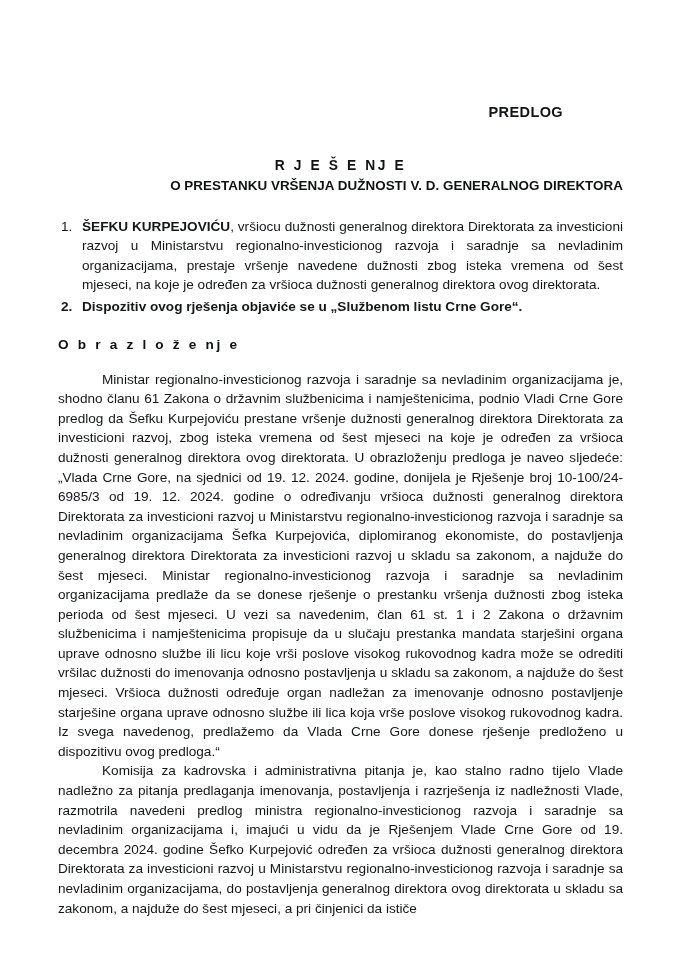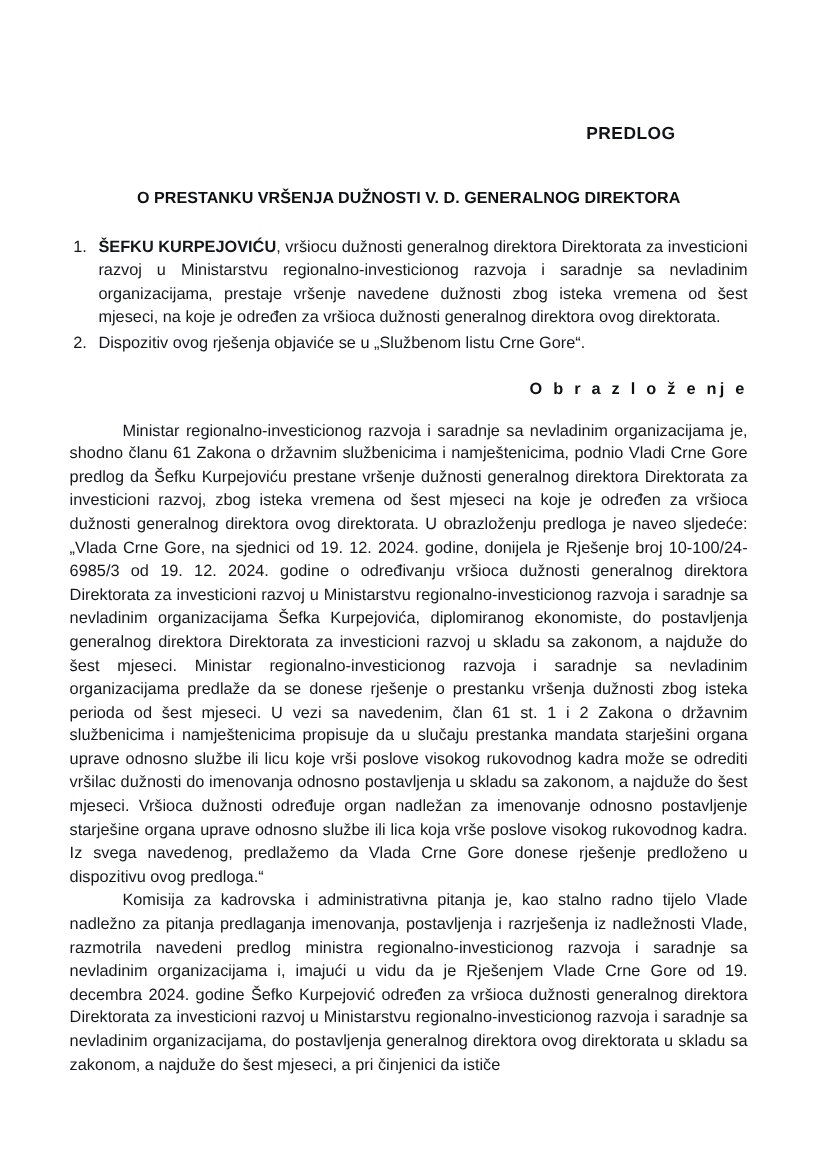--- a/index.html
+++ b/index.html
@@ -81,21 +81,21 @@
     color: #0f1113;
   }
   .title-sub {
     margin-top: 1px;
     font-size: 13.4px;
     font-weight: bold;
     line-height: 17.6px;
     letter-spacing: 0.05px;
     color: #0f1113;
   }
-  .title-sub .tline { display: block; }
+  .title-sub .tline { display: block; text-align: right; }
 
   
   ol.dispositive {
     margin: 22px 0 0 0;
     padding: 0;
     list-style: none;
     counter-reset: dispo;
   }
   ol.dispositive > li {
     position: relative;
@@ -111,27 +111,27 @@
     content: counter(dispo) ".";
     position: absolute;
     left: 3px;
     top: 0;
     width: 18px;
     font-size: 13.6px;
     line-height: 19.6px;
     text-align: left;
     color: #15171a;
   }
-  ol.dispositive > li:last-child { text-align: left; }
+  ol.dispositive > li:last-child { text-align: left; font-weight: bold; }
   .name-bold { font-weight: bold; }
 
   
   .reason-heading {
     margin-top: 20px;
-    text-align: right;
+    text-align: left;
     font-size: 13.6px;
     font-weight: bold;
     letter-spacing: 2.7px;
     color: #0f1113;
   }
 
   .reason-body { margin-top: 18px; }
   .reason-body p.para + p.para { margin-top: 0; }
 </style>
 </head>
@@ -140,20 +140,21 @@
 <div class="page">
 
   <div class="doc-header">
     <span class="label">PREDLOG</span>
   </div>
 
   <div class="body-col">
 
 
     <div class="title-block">
+      <div class="title-main">R J E Š E NJ E</div>
       <div class="title-sub">
         <span class="tline">O PRESTANKU VRŠENJA DUŽNOSTI V. D. GENERALNOG DIREKTORA</span>
       </div>
     </div>
 
     <ol class="dispositive">
       <li><span class="name-bold">ŠEFKU KURPEJOVIĆU</span><span>, vršiocu dužnosti generalnog direktora Direktorata za investicioni razvoj u Ministarstvu regionalno-investicionog razvoja i saradnje sa nevladinim organizacijama, prestaje vršenje navedene dužnosti zbog isteka vremena od šest mjeseci, na koje je određen za vršioca dužnosti generalnog direktora ovog direktorata.</span></li>
       <li><span>Dispozitiv ovog rješenja objaviće se u „Službenom listu Crne Gore“.</span></li>
     </ol>
 

